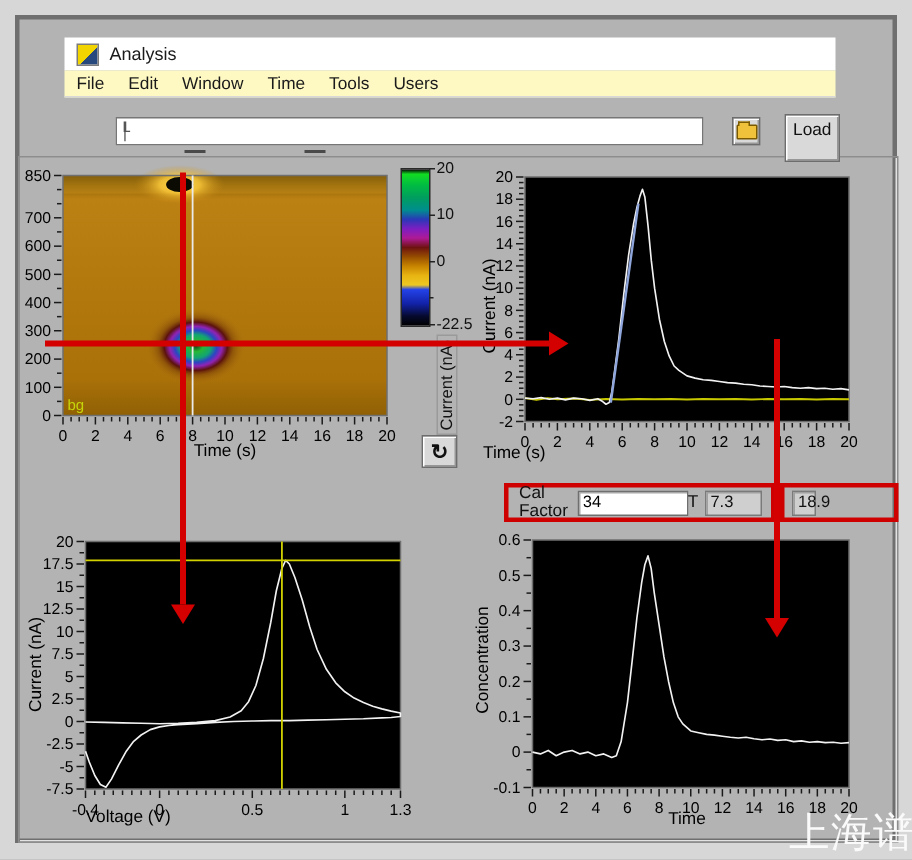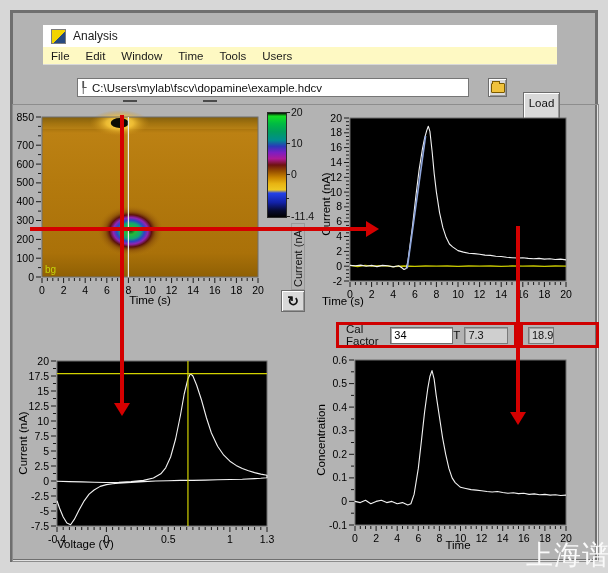--- a/index.html
+++ b/index.html
@@ -18,21 +18,21 @@
             box-sizing:border-box;display:flex;align-items:center;z-index:5;}
   .path-glyph{width:10px;height:13px;margin:0 2px 0 2px;color:#555;font-family:"DejaVu Sans Mono",monospace;
               font-size:11px;line-height:13px;}
   .pathwrap input{border:none;outline:none;flex:1;font-family:"Liberation Sans",sans-serif;font-size:11.5px;
                   padding:0;background:transparent;color:#111;}
   .btn3d{background:#d9d9d9;border:1px solid #6d6d6d;box-shadow:inset 1px 1px 0 #ffffff,inset -1px -1px 0 #979797;
          box-sizing:border-box;z-index:5;}
   .browse-btn{left:488px;top:78px;width:19px;height:19px;display:flex;align-items:center;justify-content:center;}
   .folder-shape{width:12px;height:8px;background:#f0c23c;border:1px solid #7a5a00;border-radius:1px;position:relative;}
   .folder-shape::before{content:"";position:absolute;left:0;top:-3px;width:6px;height:2px;background:#f0c23c;border:1px solid #7a5a00;border-bottom:none;}
-  .load-btn{left:523px;top:76px;width:37px;height:32px;font-size:11.5px;text-align:center;line-height:20px;margin-top:16px;}
+  .load-btn{left:523px;top:76px;width:37px;height:32px;font-size:11.5px;text-align:center;line-height:20px;}
   .mark{width:14px;height:2px;background:#4a4a4a;z-index:5;}
   .plots-panel{left:12px;top:104px;width:585px;height:456px;border:1px solid #8d8d8d;
                box-shadow:inset -1px -1px 0 #e2e2e2;z-index:2;}
   svg.graph{position:absolute;z-index:10;overflow:visible;}
   svg.graph text{font-family:"Liberation Sans",sans-serif;}
   .colorbar{left:262px;top:108px;width:58px;height:212px;z-index:10;}
   .cb-grad{position:absolute;border:1px solid #2a2a2a;}
   .cb-t{position:absolute;height:1px;background:#222;}
   .cb-l{position:absolute;font-size:10.5px;transform:translateY(-50%);white-space:nowrap;}
   .cb-name{position:absolute;font-size:11px;border:1px solid #9a9a9a;padding:0 2px;background:transparent;
@@ -64,21 +64,20 @@
   <span class="menu-item">File</span>
   <span class="menu-item">Edit</span>
   <span class="menu-item">Window</span>
   <span class="menu-item">Time</span>
   <span class="menu-item">Tools</span>
   <span class="menu-item">Users</span>
 </div>
 
 <div class="abs pathwrap">
   <span class="path-glyph">┞</span>
-  <input type="text" value="C:\Users\mylab\fscv\dopamine\example.hdcv" style="">
 </div>
 <div class="abs btn3d browse-btn">
   <span class="folder-shape"></span>
 </div>
 <div class="abs btn3d load-btn">Load</div>
 
 <div class="abs mark" style="left:123px;top:100px;"></div>
 <div class="abs mark" style="left:203px;top:100px;"></div>
 
 <div class="abs plots-panel"></div>
@@ -201,21 +200,21 @@
 
 <div class="abs colorbar" id="colorbar">
     <div class="cb-grad" style="left: 5px; top: 4px; width: 18px; height: 104px; background: linear-gradient(rgb(5, 5, 5) 0%, rgb(18, 221, 34) 3%, rgb(0, 188, 66) 10%, rgb(0, 158, 94) 18%, rgb(0, 142, 142) 26%, rgb(42, 56, 184) 32%, rgb(124, 30, 194) 38%, rgb(174, 26, 150) 44%, rgb(110, 18, 16) 50%, rgb(150, 78, 0) 56%, rgb(200, 132, 0) 62%, rgb(232, 180, 18) 68%, rgb(238, 200, 34) 74%, rgb(35, 66, 232) 77%, rgb(18, 34, 168) 86%, rgb(6, 10, 46) 94%, rgb(0, 0, 0) 100%);"></div>
     <div class="cb-t" style="left: 24px; top: 4px; width: 4px;"></div>
     <div class="cb-l" style="left: 29px; top: 4px;">20</div>
     <div class="cb-t" style="left: 24px; top: 35.2312px; width: 4px;"></div>
     <div class="cb-l" style="left: 29px; top: 35.2312px;">10</div>
     <div class="cb-t" style="left: 24px; top: 66.4625px; width: 4px;"></div>
     <div class="cb-l" style="left: 29px; top: 66.4625px;">0</div>
     <div class="cb-t" style="left: 24px; top: 108px; width: 4px;"></div>
-    <div class="cb-l" style="left: 29px; top: 108px;">-11.4</div>
+    <div class="cb-l" style="left: 29px; top: 108px;">-22.5</div>
     <div class="cb-t" style="left: 24px; top: 89.8859px; width: 3px;"></div>
     <div class="cb-name" style="left: 29px; top: 182px;">Current (nA)</div>
     <div class="btn3d cb-btn" style="left: 19px; top: 182px;">↻</div>
   </div>
 
 <svg class="graph" style="left:318px;top:108px;" width="284" height="210">
     <rect x="32" y="10" width="216" height="163" fill="#000000"></rect>
     <rect x="32" y="10" width="216" height="163" fill="none" stroke="#6f6f6f"></rect>
     <line x1="32.0" y1="174" x2="32.0" y2="179" stroke="#1a1a1a" stroke-width="1"></line>
     <text x="32.0" y="190" text-anchor="middle" font-size="10.5">0</text>
@@ -328,26 +327,26 @@
     <line x1="28" y1="13.7" x2="31" y2="13.7" stroke="#1a1a1a" stroke-width="1"></line>
     <polyline points="32.0,157.4 39.6,158.6 47.1,157.4 53.6,158.2 64.4,157.7 75.2,158.6 86.0,158.0 96.8,158.3 107.6,158.0 118.4,158.2 129.2,158.0 140.0,158.3 150.8,158.0 161.6,158.2 172.4,158.0 183.2,158.3 194.0,158.0 204.8,158.2 215.6,158.0 226.4,158.3 237.2,158.0 248.0,158.2" fill="none" stroke="#c8c800" stroke-width="1.3" stroke-linejoin="round"></polyline>
     <polyline points="32.0,157.4 37.4,157.8 42.8,157.1 48.2,158.2 53.6,157.4 59.0,158.6 64.4,157.4 69.8,157.8 75.2,158.9 80.6,157.8 83.8,159.7 86.0,161.5 88.2,160.4 89.8,153.7 91.4,141.9 94.6,117.4 97.9,87.8 101.1,61.9 104.4,41.1 106.5,30.7 108.7,22.6 110.3,18.2 111.9,23.3 114.1,43.3 116.2,65.6 118.4,84.1 121.6,104.8 124.9,119.7 128.1,129.3 131.4,136.0 134.6,138.9 140.0,142.6 145.4,144.1 150.8,145.2 156.2,145.6 161.6,146.3 167.0,147.1 172.4,147.4 177.8,148.2 183.2,148.5 188.6,149.3 194.0,149.7 199.4,150.0 204.8,149.7 210.2,150.4 215.6,150.8 221.0,150.4 226.4,151.1 231.8,150.8 237.2,151.5 242.6,151.1 248.0,151.9" fill="none" stroke="#f2f2f2" stroke-width="1.1" stroke-linejoin="round"></polyline>
     <polyline points="89.2,160.4 107.6,27.8" fill="none" stroke="#8fa6dc" stroke-width="1.6" stroke-linejoin="round"></polyline>
     <text x="4" y="197" text-anchor="start" font-size="11.5">Time (s)</text>
     <text x="12" y="96" text-anchor="middle" font-size="11.5" transform="rotate(-90 12 96)">Current (nA)</text>
   </svg>
 
 <div class="abs redbox" style="left:336px;top:322px;width:181px;height:26px;">
   <span class="lv-label" style="margin-left:7px;">Cal Factor</span>
-  <input class="lv-input" style="width: 63px; margin-left: 5px;" value="34">
+  <input class="lv-input" style="width: 74px; margin-left: 5px;" value="34">
   <span class="lv-label" style="margin-left:auto;margin-right:4px;">T</span>
   <span class="lv-ind" style="width:56px;margin-right:6px;">7.3</span>
 </div>
 <div class="abs redbox" style="left:520px;top:322px;width:79px;height:26px;">
-  <span class="lv-ind" style="width:26px;margin-left:5px;">18.9</span>
+  <span class="lv-ind" style="width:16px;margin-left:5px;">18.9</span>
 </div>
 
 <svg class="graph" style="left:14px;top:352px;" width="292" height="208">
     <rect x="43" y="9" width="210" height="165" fill="#000000"></rect>
     <rect x="43" y="9" width="210" height="165" fill="none" stroke="#6f6f6f"></rect>
     <line x1="43.0" y1="175" x2="43.0" y2="180" stroke="#1a1a1a" stroke-width="1"></line>
     <text x="43.0" y="191" text-anchor="middle" font-size="10.5">-0.4</text>
     <line x1="92.4" y1="175" x2="92.4" y2="180" stroke="#1a1a1a" stroke-width="1"></line>
     <text x="92.4" y="191" text-anchor="middle" font-size="10.5">0</text>
     <line x1="154.2" y1="175" x2="154.2" y2="180" stroke="#1a1a1a" stroke-width="1"></line>

